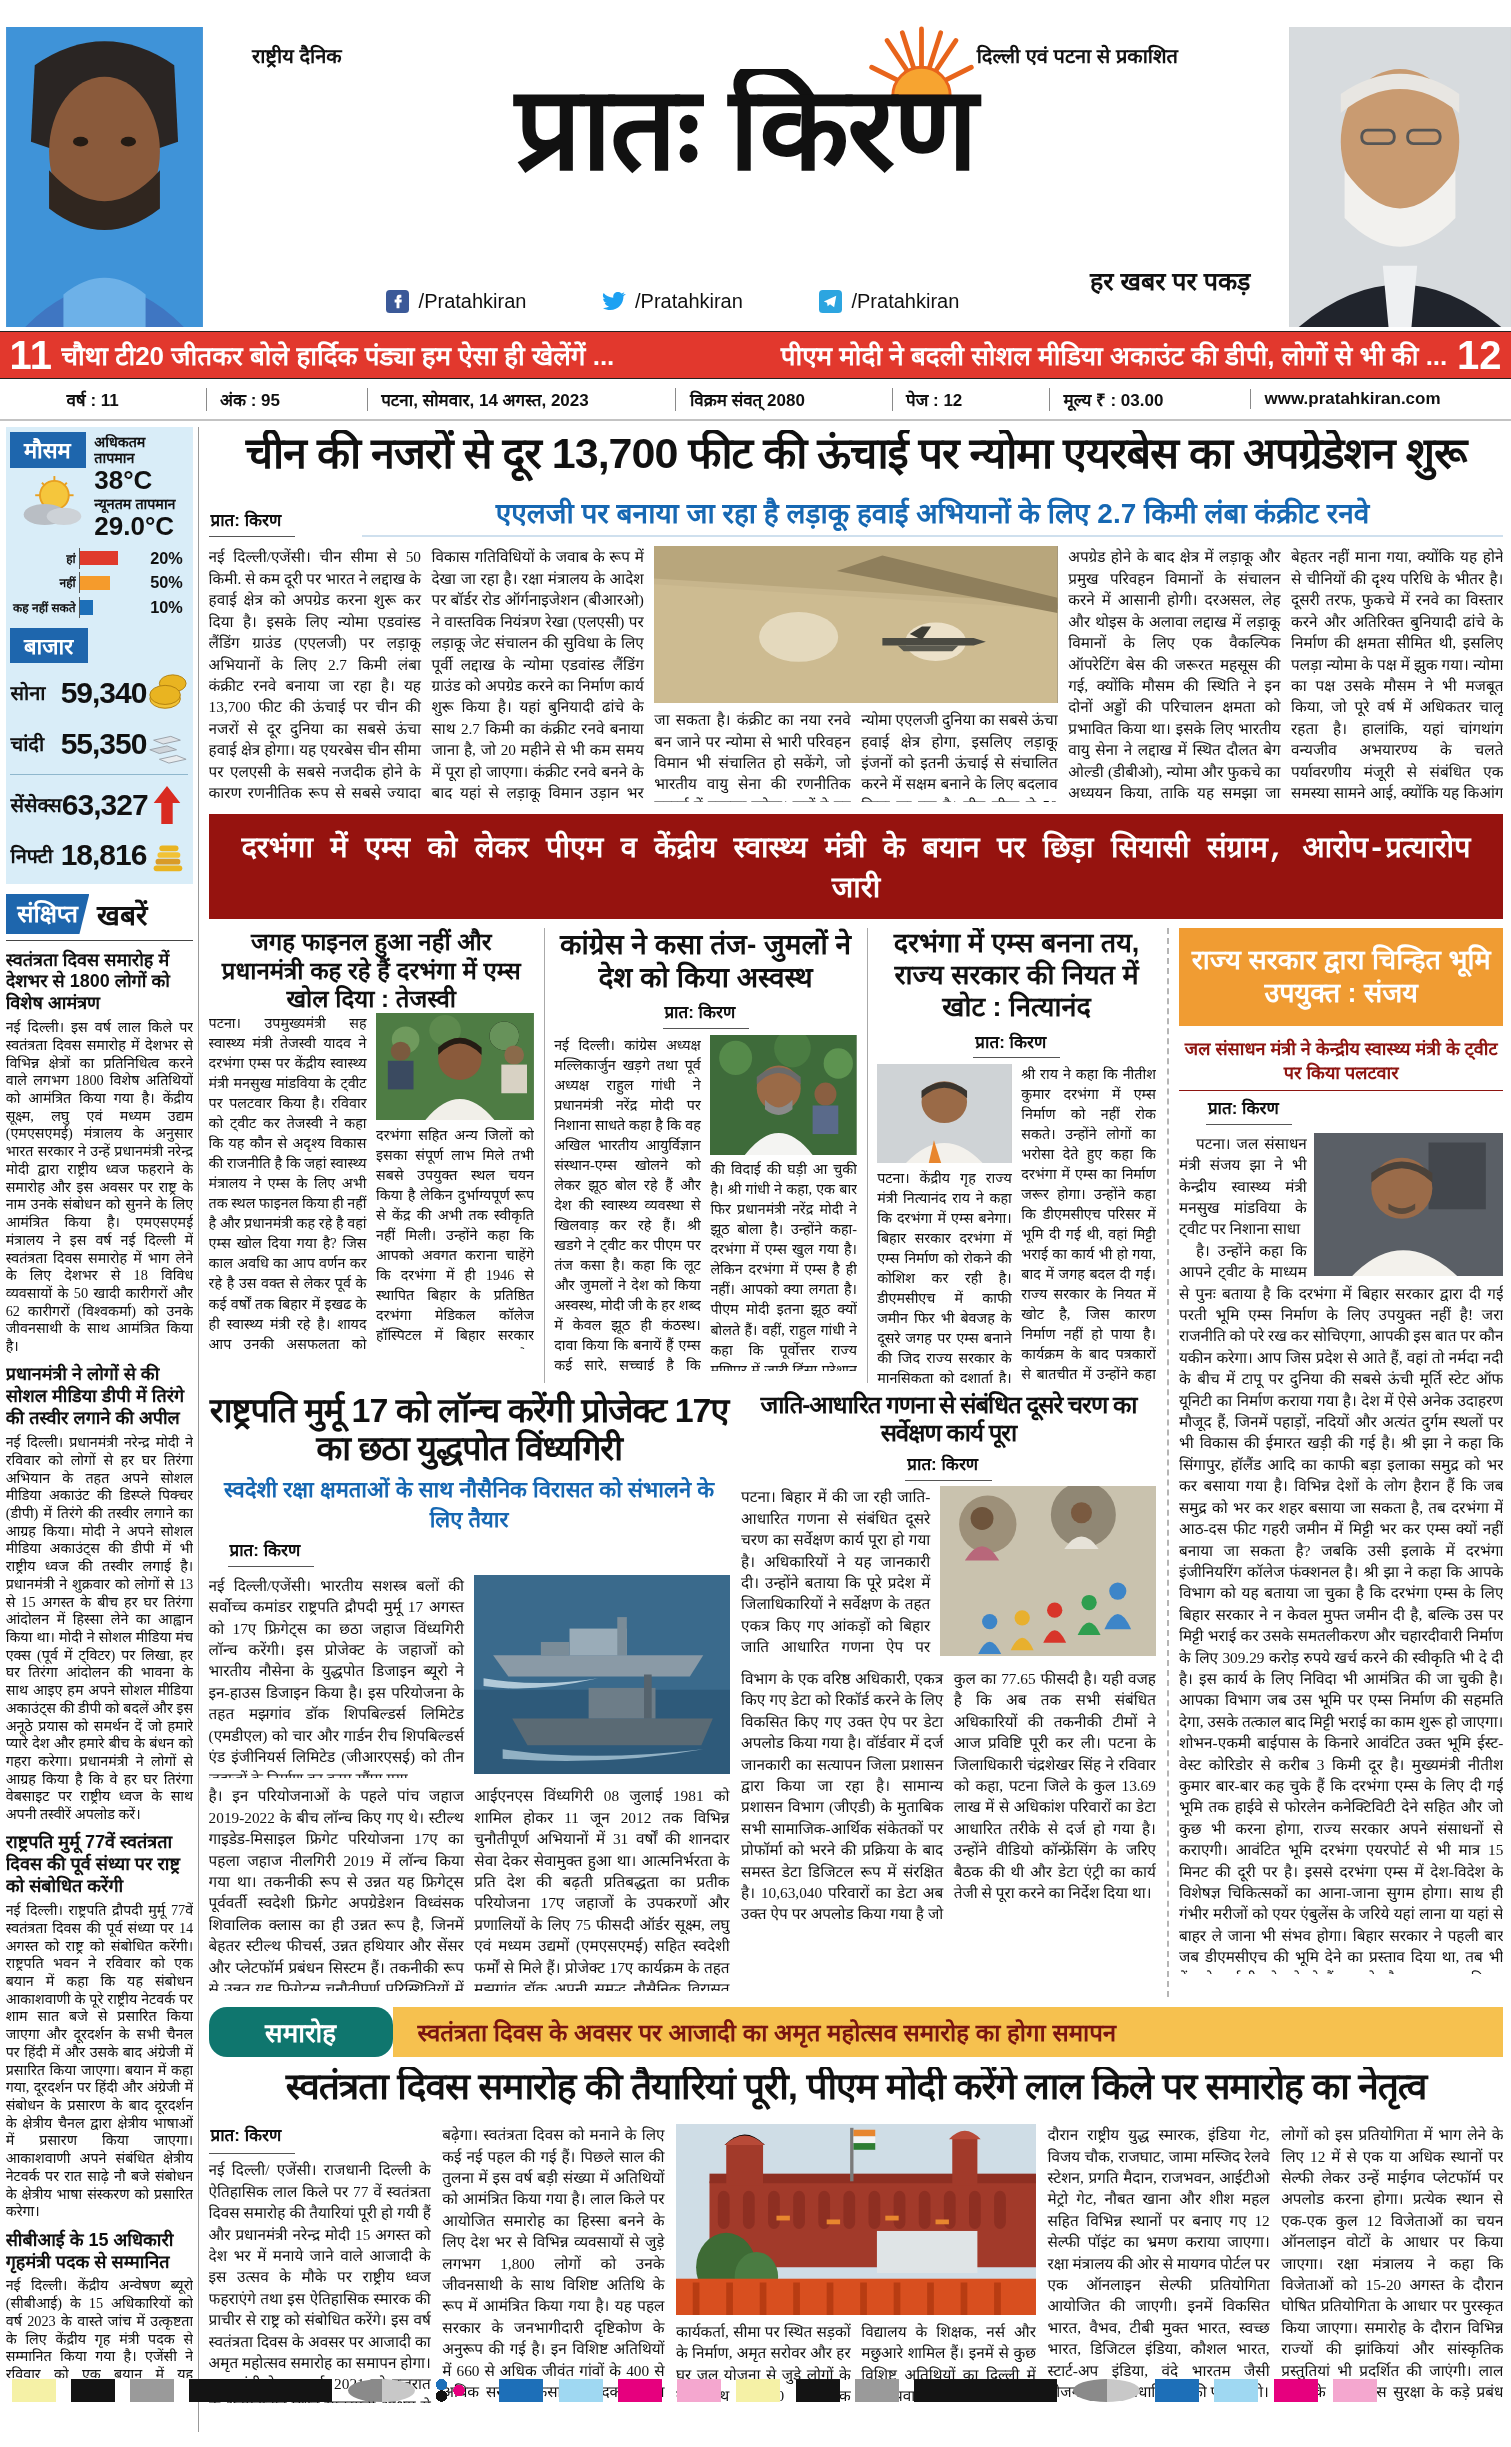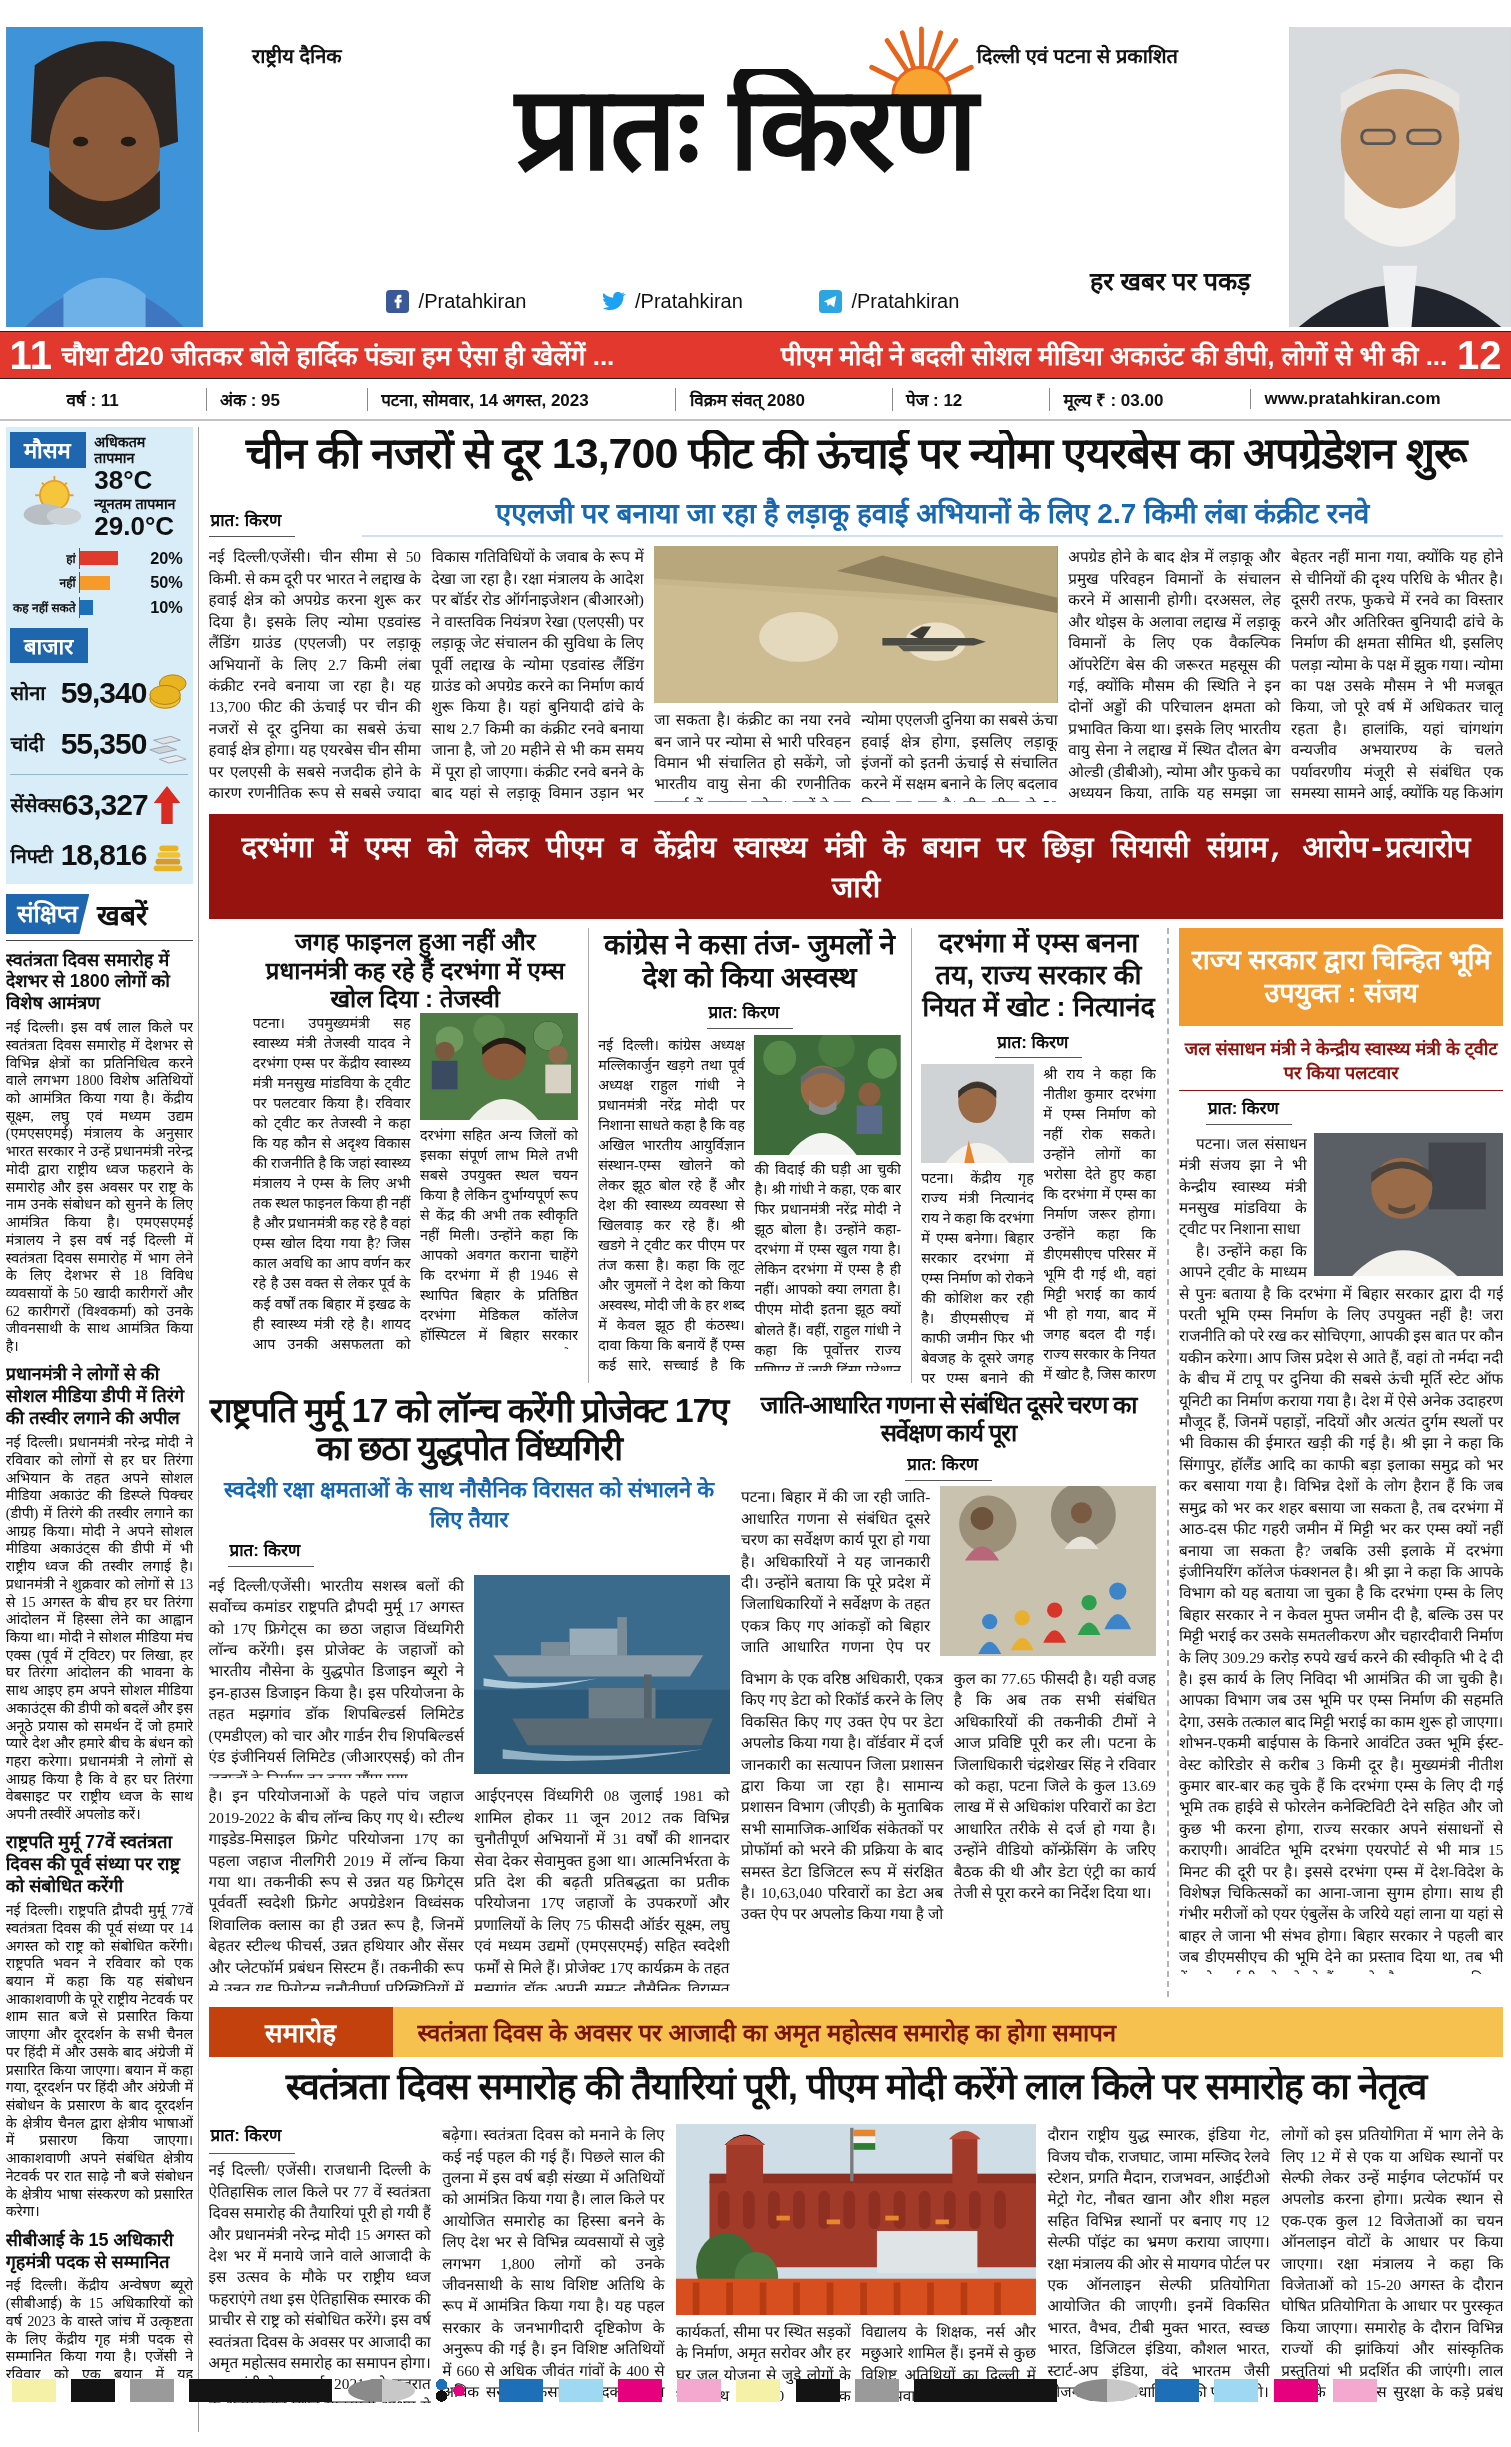--- a/index.html
+++ b/index.html
@@ -95,21 +95,21 @@
   .lead-mid { flex:1.9; min-width:0; display:flex; flex-direction:column; gap:5.7px; }
   .lead-mid .under { columns:2; column-gap:10.5px; flex:1; overflow:hidden; }
 
   .aiims-banner { background:#96130f; color:#fff; font-family:Liberation Mono, monospace; font-weight:800;
                   font-size:29px; text-align:center; padding:12.4px 5.7px; margin:11.5px 0 9.6px 0; }
 
   .middle { display:flex; gap:11.5px; height:1069px; overflow:hidden; }
   .left-main { flex:1; min-width:0; }
   .rail { width:336px; flex:none; border-left:2.9px dashed #b5b5b5; padding-left:9.6px; overflow:hidden; }
 
-  .aiims-row { display:flex; height:455px; overflow:hidden;margin-left:44px; }
+  .aiims-row { display:flex; height:455px; overflow:hidden; }
   .ablock { min-width:0; padding:0 9.6px; border-right:1px solid #aaa; }
   .ablock:first-child { padding-left:0; }
   .ablock:last-child { border-right:none; padding-right:0; }
   .a-head { font-family:"Liberation Sans",sans-serif; font-weight:900; line-height:1.18; text-align:center; }
   .a-sub { color:#1668b3; font-family:"Liberation Sans",sans-serif; font-weight:800; font-size:18px;
            text-align:center; line-height:1.15; margin:4.8px 0; border-top:1px solid #bbb; border-bottom:1px solid #bbb; padding:3.8px 0;}
   .twocol { display:flex; gap:9.6px; overflow:hidden; }
   .twocol .c { flex:1; min-width:0; }
 
   .second-row { display:flex; gap:11.5px; height:600px; margin-top:7.6px; overflow:hidden; }
@@ -123,22 +123,22 @@
   .rail-orange { background:#f09c33; color:#fff; font-family:"Liberation Sans",sans-serif; font-weight:900;
                  font-size:27px; line-height:1.25; text-align:center; padding:15.3px 7.6px; }
   .rail-sub { color:#8e1410; font-family:"Liberation Sans",sans-serif; font-weight:800; font-size:18px;
               text-align:center; margin:9.6px 0 5.7px 0; border-bottom:1.9px solid #8e1410; padding-bottom:5.7px; }
   .rail-body { height:841px; overflow:hidden; }
   .rail-photo { float:right; margin:0 0 5.7px 7.6px; }
 
   
   .ceremony { margin-top:9.6px; }
   .kicker { display:flex; align-items:stretch; height:50px; margin-bottom:9.6px; }
-  .kicker-label { background:#c2410c; color:#fff; font-family:"Liberation Sans",sans-serif; font-weight:900;
-                  font-size:26px; width:184px; display:flex; align-items:center; justify-content:center; }
+  .kicker-label { background:#0f766e; color:#fff; font-family:"Liberation Sans",sans-serif; font-weight:900;
+                  font-size:26px; width:184px; display:flex; align-items:center; justify-content:center;border-radius:18px; }
   .kicker-bar { flex:1; background:#f6c14f; display:flex; align-items:center; padding-left:25px;
                 color:#7a1410; font-family:"Liberation Sans",sans-serif; font-weight:900; font-size:24px; }
   .cer-headline { font-family:"Liberation Sans",sans-serif; font-weight:900; font-size:37px; letter-spacing:-1px;
                   text-align:center; line-height:1.1; height:48px; overflow:hidden; margin-bottom:9.6px; }
   .cer-body { display:flex; gap:11.5px; height:279px; overflow:hidden; }
   .cer-col { flex:1; min-width:0; }
   .cer-mid { flex:1.62; min-width:0; display:flex; flex-direction:column; gap:5.7px; }
   .cer-mid .under { columns:2; column-gap:10.5px; flex:1; overflow:hidden; }
 
   

